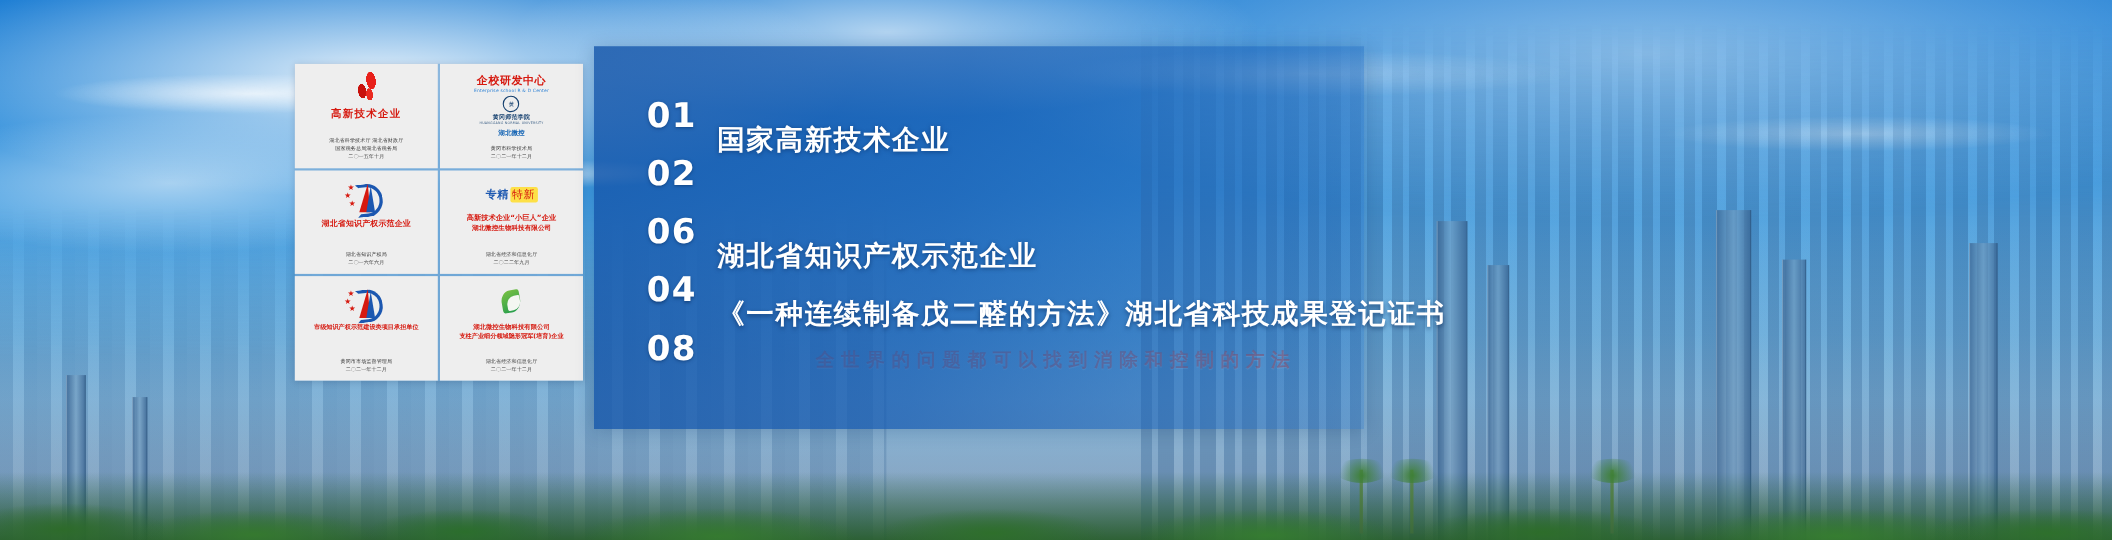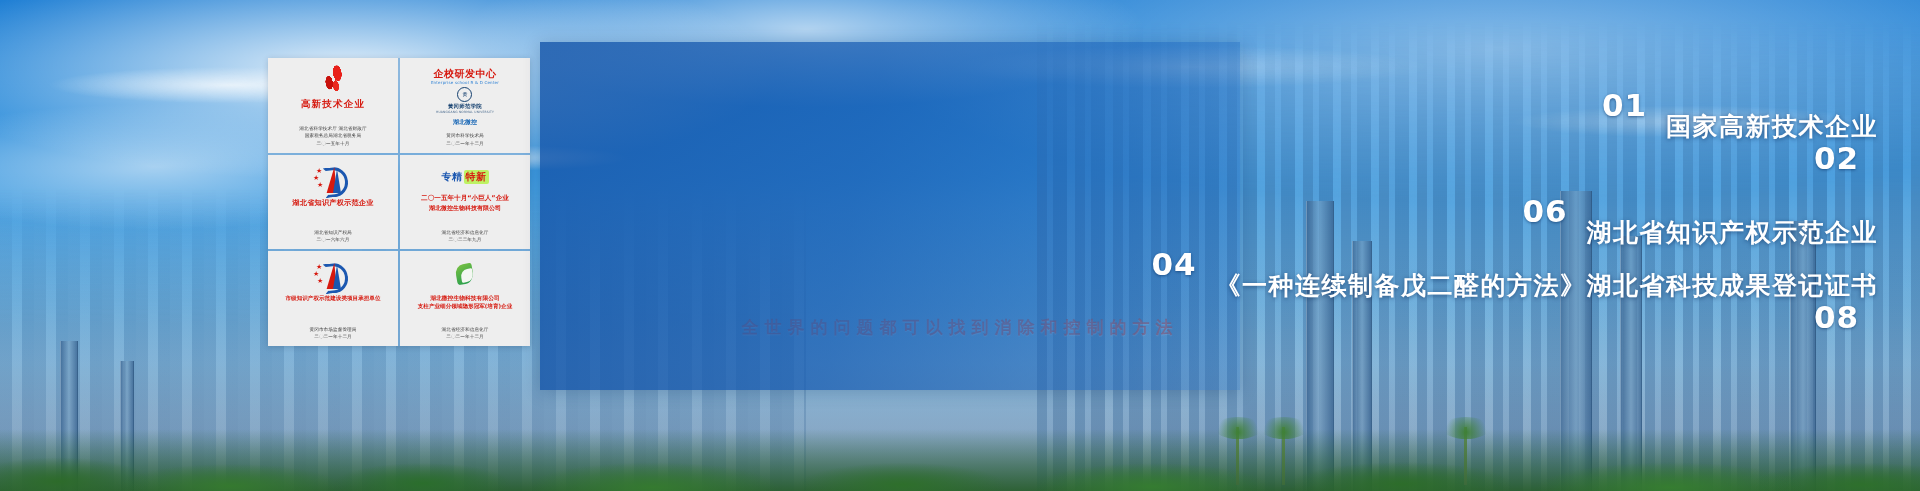--- a/index.html
+++ b/index.html
@@ -209,22 +209,22 @@
   .emb-rd .uni{
     font-size:5.4px;color:#15406f;font-weight:700;margin-top:1px;letter-spacing:.3px;
   }
   .emb-rd .unien{font-size:3px;color:#15406f;letter-spacing:.2px;opacity:.8;}
 
   .emb-zjtx{display:flex;align-items:center;gap:1px;}
   .emb-zjtx .zj{
     font-size:10px;font-weight:700;color:#1b57b0;letter-spacing:.5px;
   }
   .emb-zjtx .tx{
-    font-size:10px;font-weight:700;color:#d6190f;letter-spacing:.5px;
-    background:#bef264;padding:0 2px;border-radius:2px;
+    font-size:10px;font-weight:400;color:#d6190f;letter-spacing:.5px;
+    background:#fde047;padding:0 2px;border-radius:2px;
   }
   .emb-green-bird{
     width:30px;height:26px;position:relative;
   }
   .emb-green-bird::before{
     content:"";position:absolute;left:6px;top:2px;width:17px;height:20px;
     background:linear-gradient(160deg,#7cc242,#1f9b4e);
     border-radius:50% 12% 55% 16%;transform:rotate(-10deg);
   }
   .emb-green-bird::after{
@@ -245,21 +245,20 @@
     left:588px; top:78px;
     width:1290px;
     display:flex;
     flex-direction:column;
     gap:0;
   }
   .hon-item{
     display:flex;
     align-items:center;
     height:53px;
-    justify-content:flex-end;
   }
   .hon-num{
     width:64px;
     flex:0 0 64px;
     font-family:"DejaVu Sans","Liberation Sans",sans-serif;
     font-size:31px;
     font-weight:700;
     color:#ffffff;
     letter-spacing:1px;
     text-shadow:0 1px 3px rgba(6,40,90,.55);
@@ -352,21 +351,21 @@
       </div>
     </div>
 
     <div class="cert">
       <div class="cert-emblem" style="height:30px;">
         <div class="emb-zjtx">
           <span class="zj">专精</span>
           <span class="tx">特新</span>
         </div>
       </div>
-      <div class="cert-title xsmall" style="font-size:6.6px;">二〇一五年十月“小巨人”企业</div>
+      <div class="cert-title xsmall" style="font-size:6.6px;">高新技术企业“小巨人”企业</div>
       <div class="cert-title xsmall" style="font-size:6px;margin-top:1px;">湖北微控生物科技有限公司</div>
       <div class="cert-sub">
         <span>湖北省经济和信息化厅</span>
         <span>二〇二二年九月</span>
       </div>
     </div>
 
     <div class="cert">
       <div class="cert-emblem" style="height:34px;">
         <div class="emb-star-d">

